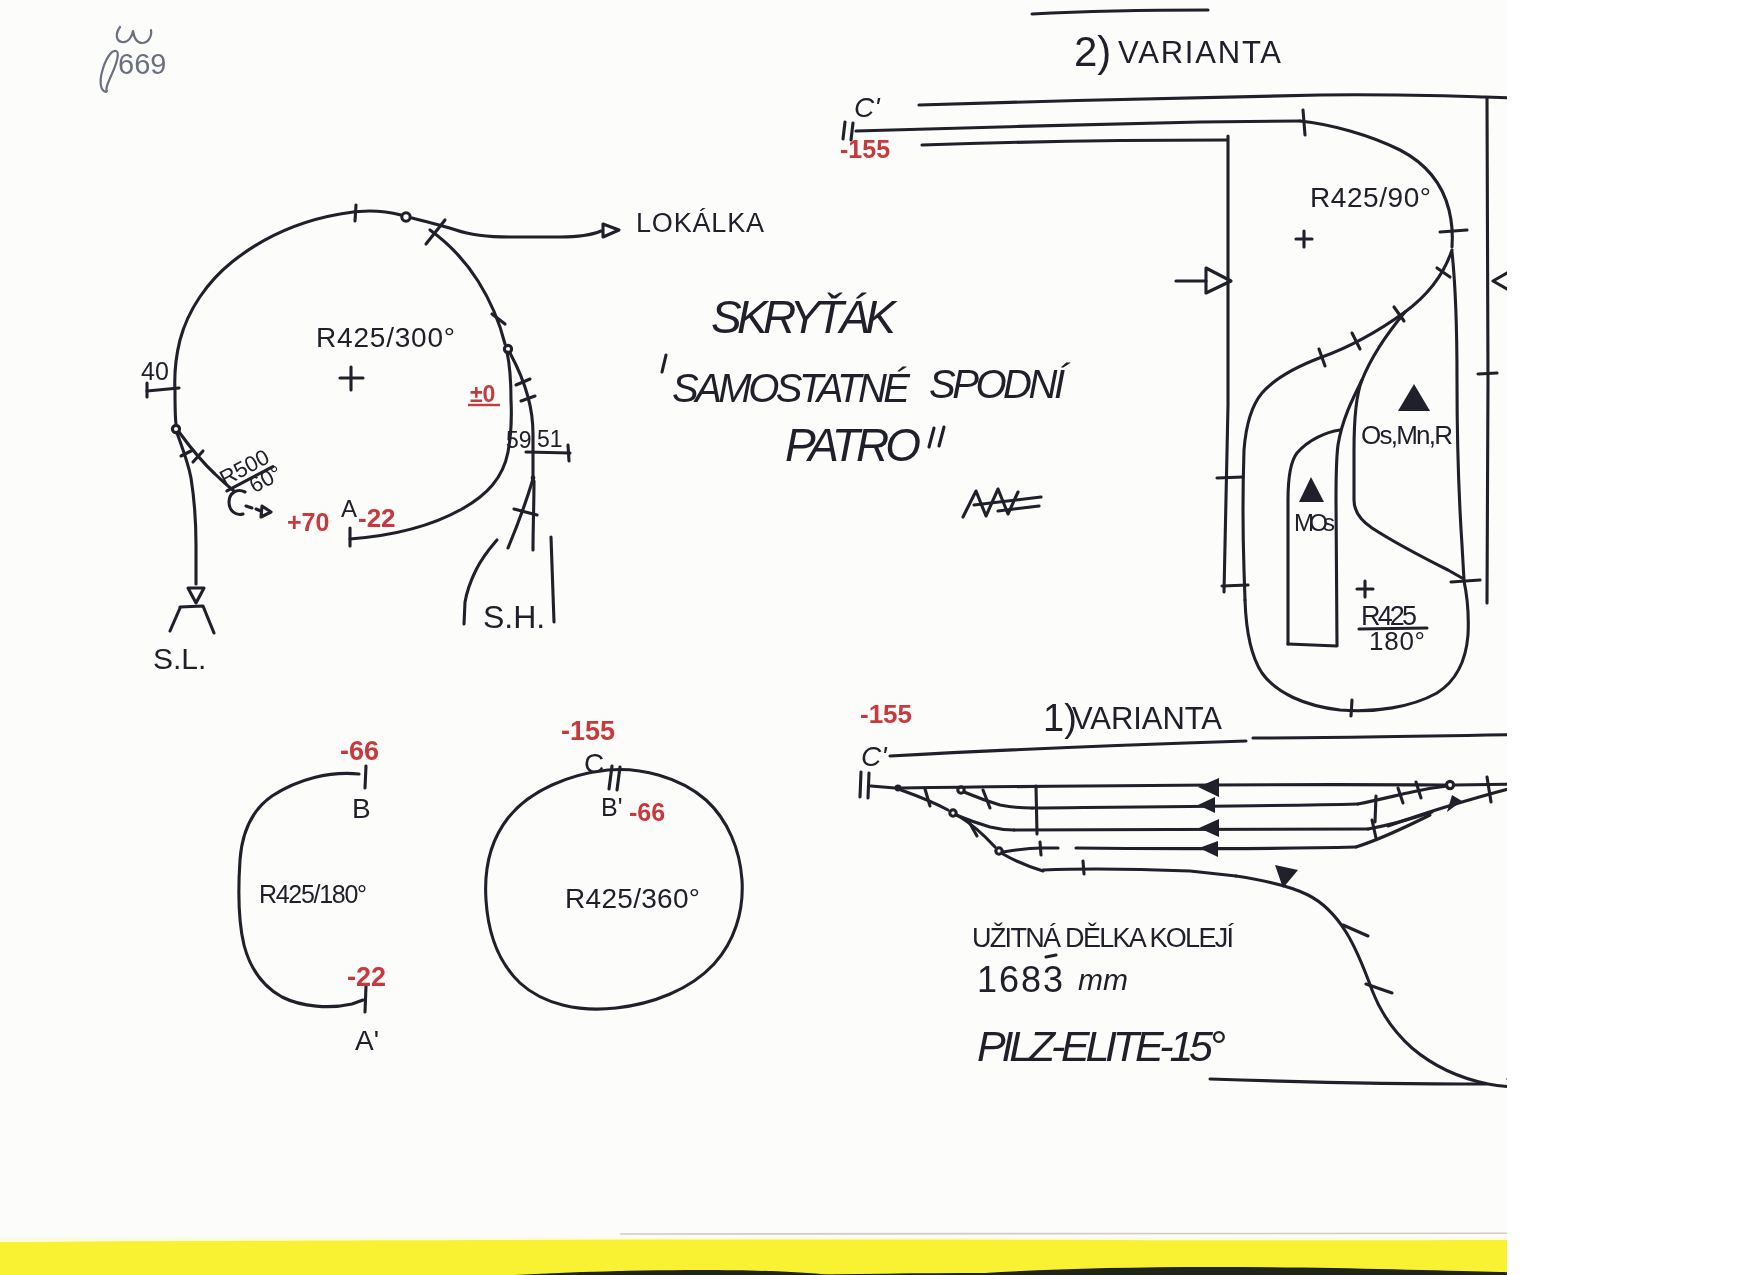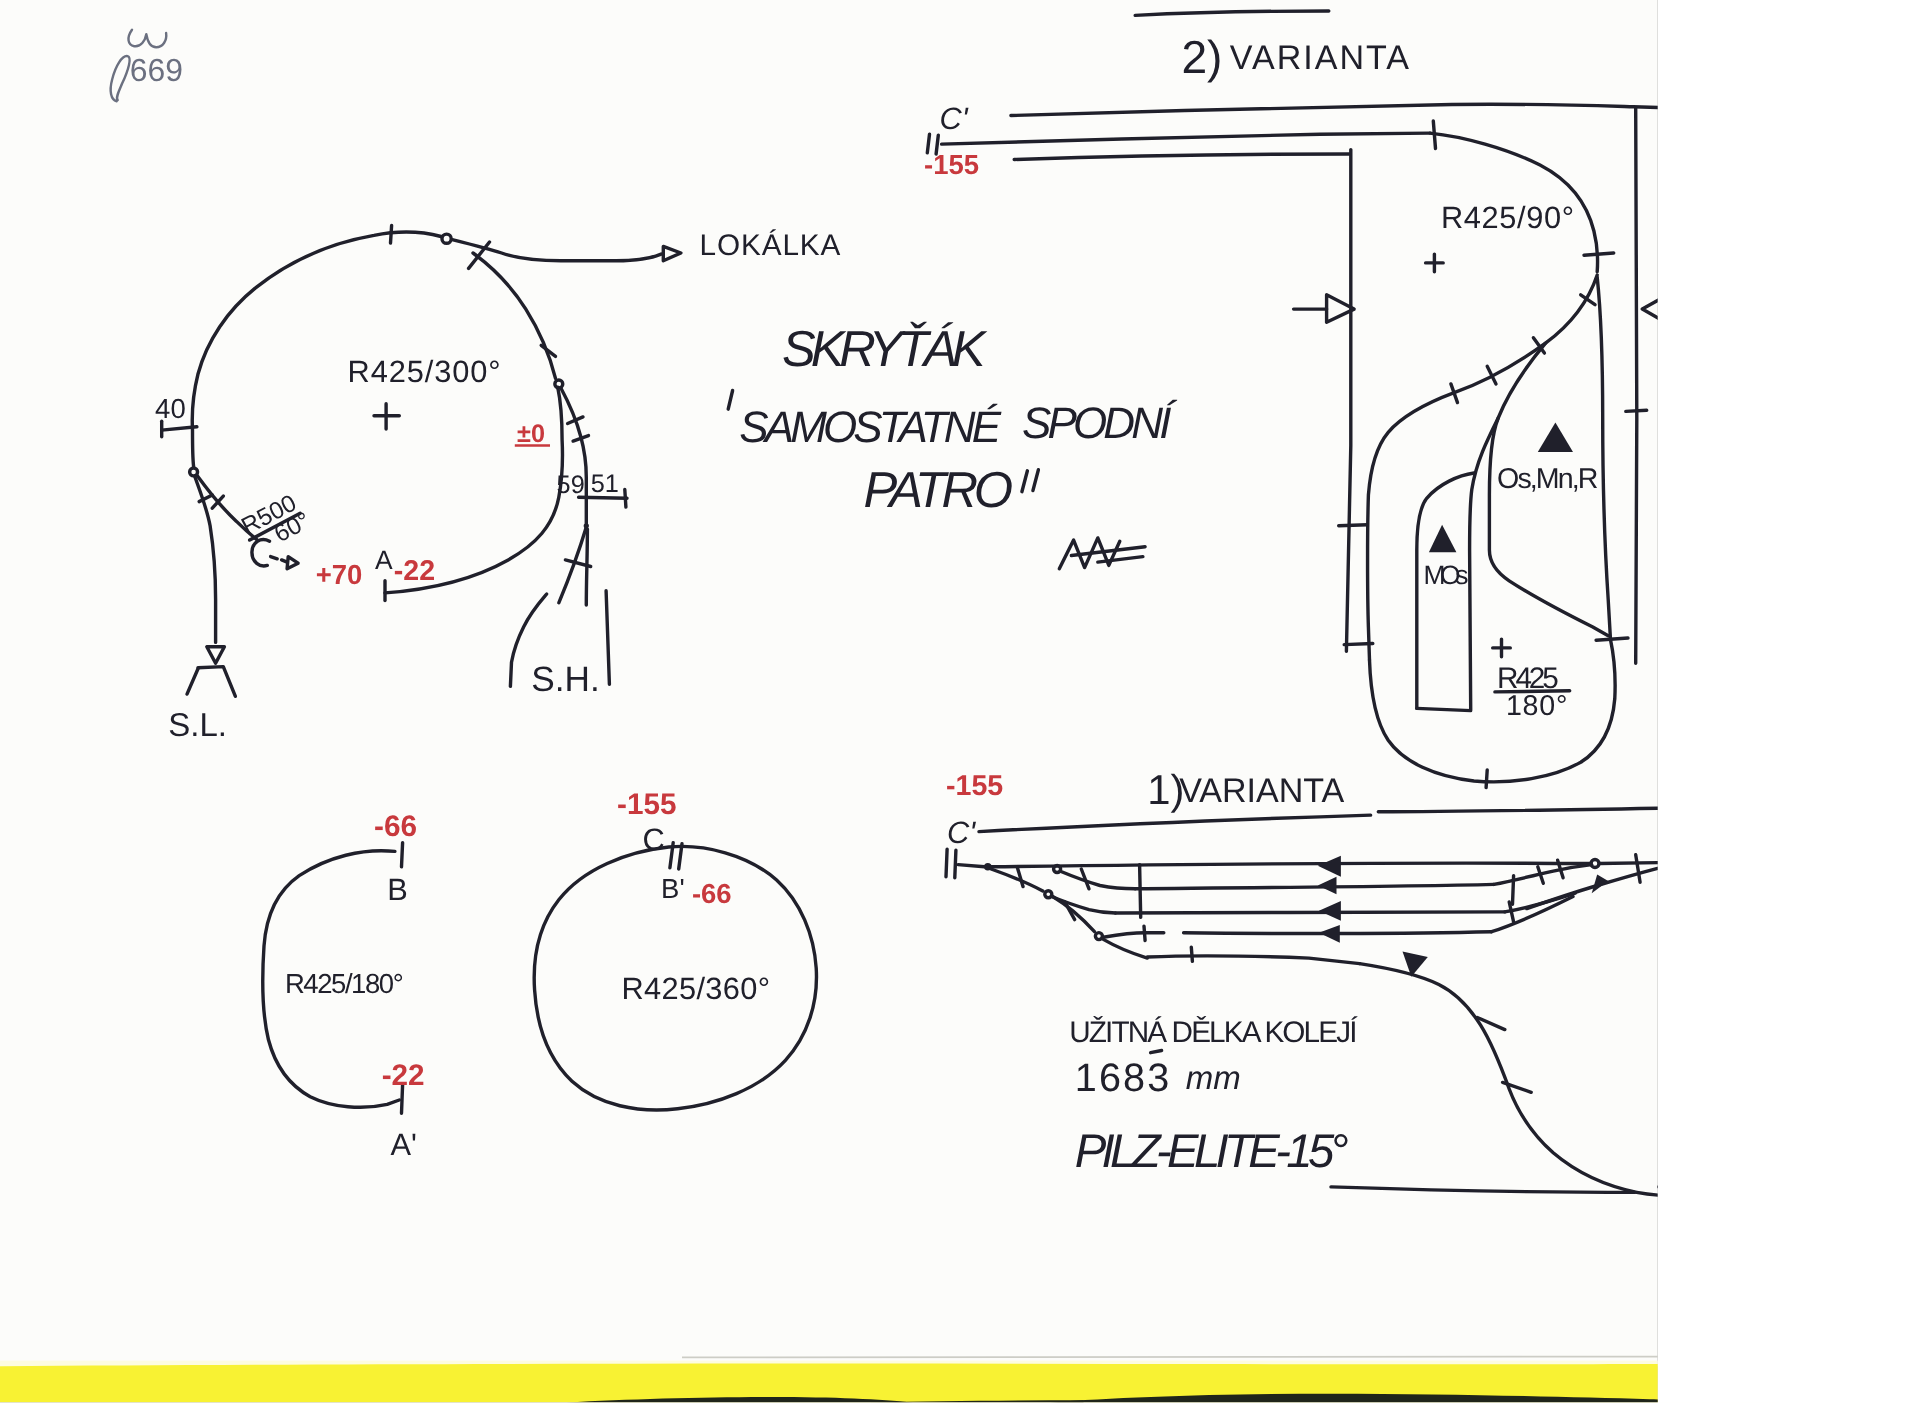--- a/index.html
+++ b/index.html
@@ -1,16 +1,16 @@
 <!DOCTYPE html>
 <html><head>
 <meta charset="utf-8">
 <style>
 html,body{margin:0;padding:0;background:#fff;}
-#pg{position:relative;width:1507px;height:1275px;overflow:hidden;background:#737373;}
+#pg{position:relative;width:1507px;height:1275px;overflow:hidden;background:#0369a1;}
 svg{display:block}
 .k{stroke:#20202b;fill:none;stroke-width:3.1;stroke-linecap:round;stroke-linejoin:round}
 .kf{fill:#20202b;stroke:none}
 .p{stroke:#6b7080;fill:none;stroke-width:2.2;stroke-linecap:round;stroke-linejoin:round}
 text{font-family:"Liberation Sans",sans-serif;fill:#20202b;white-space:pre}
 .r{fill:#c8393d}
 .rk{stroke:#c8393d}
 </style>
 </head>
 <body>

